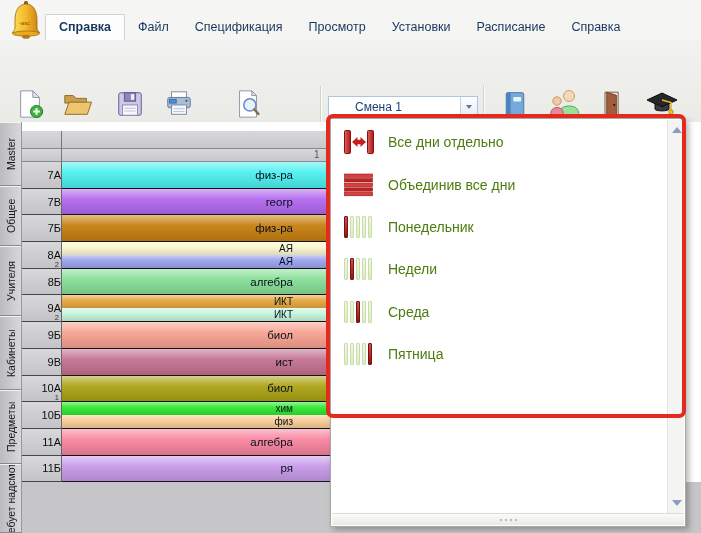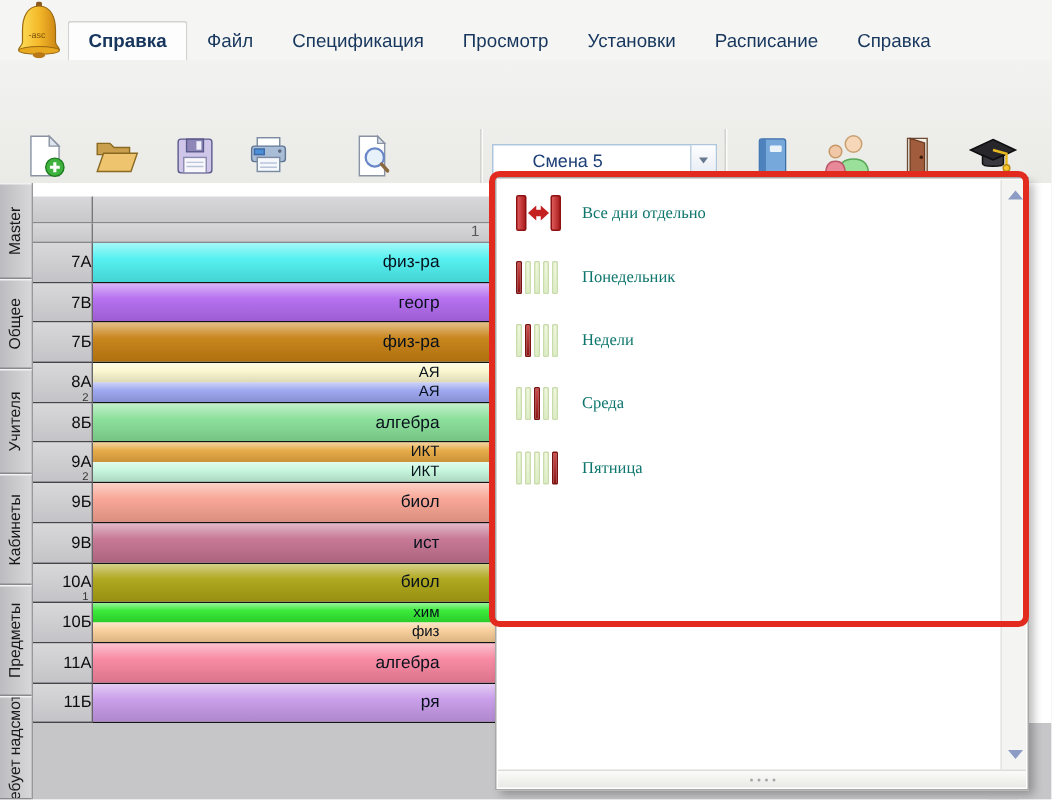--- a/index.html
+++ b/index.html
@@ -75,21 +75,21 @@
   .dcell.half { font-size:10px; }
   .strip { position:absolute; left:659px; top:9px; width:20px; }
   .scell { background-image:linear-gradient(rgba(255,255,255,.45),rgba(255,255,255,.05) 40%,rgba(0,0,0,.12)); }
 
   
   .ddpanel { position:absolute; left:330px; top:-4px; width:356px; height:409px; background:#fff;
     border:1px solid #a8a8a6; box-shadow:3px 3px 6px rgba(0,0,0,.28); z-index:50; }
   .dditems { position:absolute; left:1px; right:19px; top:2px; }
   .dditem { height:42.4px; display:flex; align-items:center; gap:14px; padding-left:12px; }
   .dditem .dic { width:30px; display:flex; justify-content:flex-start; }
-  .dditem .dtxt { font-size:11px; color:#0f766e;font-family:Liberation Serif, serif; }
+  .dditem .dtxt { font-size:14px; color:#4d7c0f; }
   .ddscroll { position:absolute; right:1px; top:1px; width:17px; height:calc(100% - 14px);
     background:#f4f4f2; border-left:1px solid #e4e4e2; }
   .scr-up, .scr-dn { position:absolute; left:0; width:17px; height:16px; display:flex;
     align-items:center; justify-content:center; }
   .scr-up { top:2px; } .scr-dn { bottom:2px; }
   .tri-up { width:0; height:0; border-left:5px solid transparent; border-right:5px solid transparent;
     border-bottom:6px solid #8c9cc4; }
   .tri-dn { width:0; height:0; border-left:5px solid transparent; border-right:5px solid transparent;
     border-top:6px solid #8c9cc4; }
   .ddfoot { position:absolute; left:1px; right:1px; bottom:1px; height:12px;
@@ -191,21 +191,21 @@
             <line x1="22.8" y1="21.8" x2="27" y2="26.5" stroke="#8a6a40" stroke-width="2.6" stroke-linecap="round"></line>
           </svg>
         </span>
         <span class="lbl">Предварительный</span>
         <span class="sub">просмотр</span>
       </div>
     </div>
   <div class="vsep" style="left:320px;"></div>
   <div class="combos">
       <div class="combo">
-        <span class="ctext noicon">Смена 5</span>
+        <span class="ctext noicon">Смена 1</span>
         <span class="cb-btn">
           <i></i>
         </span>
       </div>
       <div class="combo">
         <span class="cicon">
           <div class="weeks-icon">
             <span></span>
             <span></span>
           </div>
@@ -494,20 +494,34 @@
               </defs>
               <rect x="0.5" y="0.5" width="6" height="23" rx="1" fill="url(#rg1)" stroke="#8e1212"></rect>
               <rect x="23.5" y="0.5" width="6" height="23" rx="1" fill="url(#rg1)" stroke="#8e1212"></rect>
               <polygon points="8,12 13.5,7 13.5,9.8 16.5,9.8 16.5,7 22,12 16.5,17 16.5,14.2 13.5,14.2 13.5,17" fill="#c42020"></polygon>
             </svg>
           </span>
           <span class="dtxt">Все дни отдельно</span>
         </div>
         <div class="dditem">
           <span class="dic">
+            <svg width="30" height="24" viewBox="0 0 30 24">
+              <g stroke="#991515" stroke-width="0.6">
+                <rect x="0.5" y="1" width="28" height="3.4" fill="#d84040"></rect>
+                <rect x="0.5" y="5.6" width="28" height="3.4" fill="#c02222"></rect>
+                <rect x="0.5" y="10.2" width="28" height="3.4" fill="#d84040"></rect>
+                <rect x="0.5" y="14.8" width="28" height="3.4" fill="#c02222"></rect>
+                <rect x="0.5" y="19.4" width="28" height="3.4" fill="#d84040"></rect>
+              </g>
+            </svg>
+          </span>
+          <span class="dtxt">Объединив все дни</span>
+        </div>
+        <div class="dditem">
+          <span class="dic">
             <span class="day-icon">
               <span class="bar on"></span>
               <span class="bar"></span>
               <span class="bar"></span>
               <span class="bar"></span>
               <span class="bar"></span>
             </span>
           </span>
           <span class="dtxt">Понедельник</span>
         </div>

